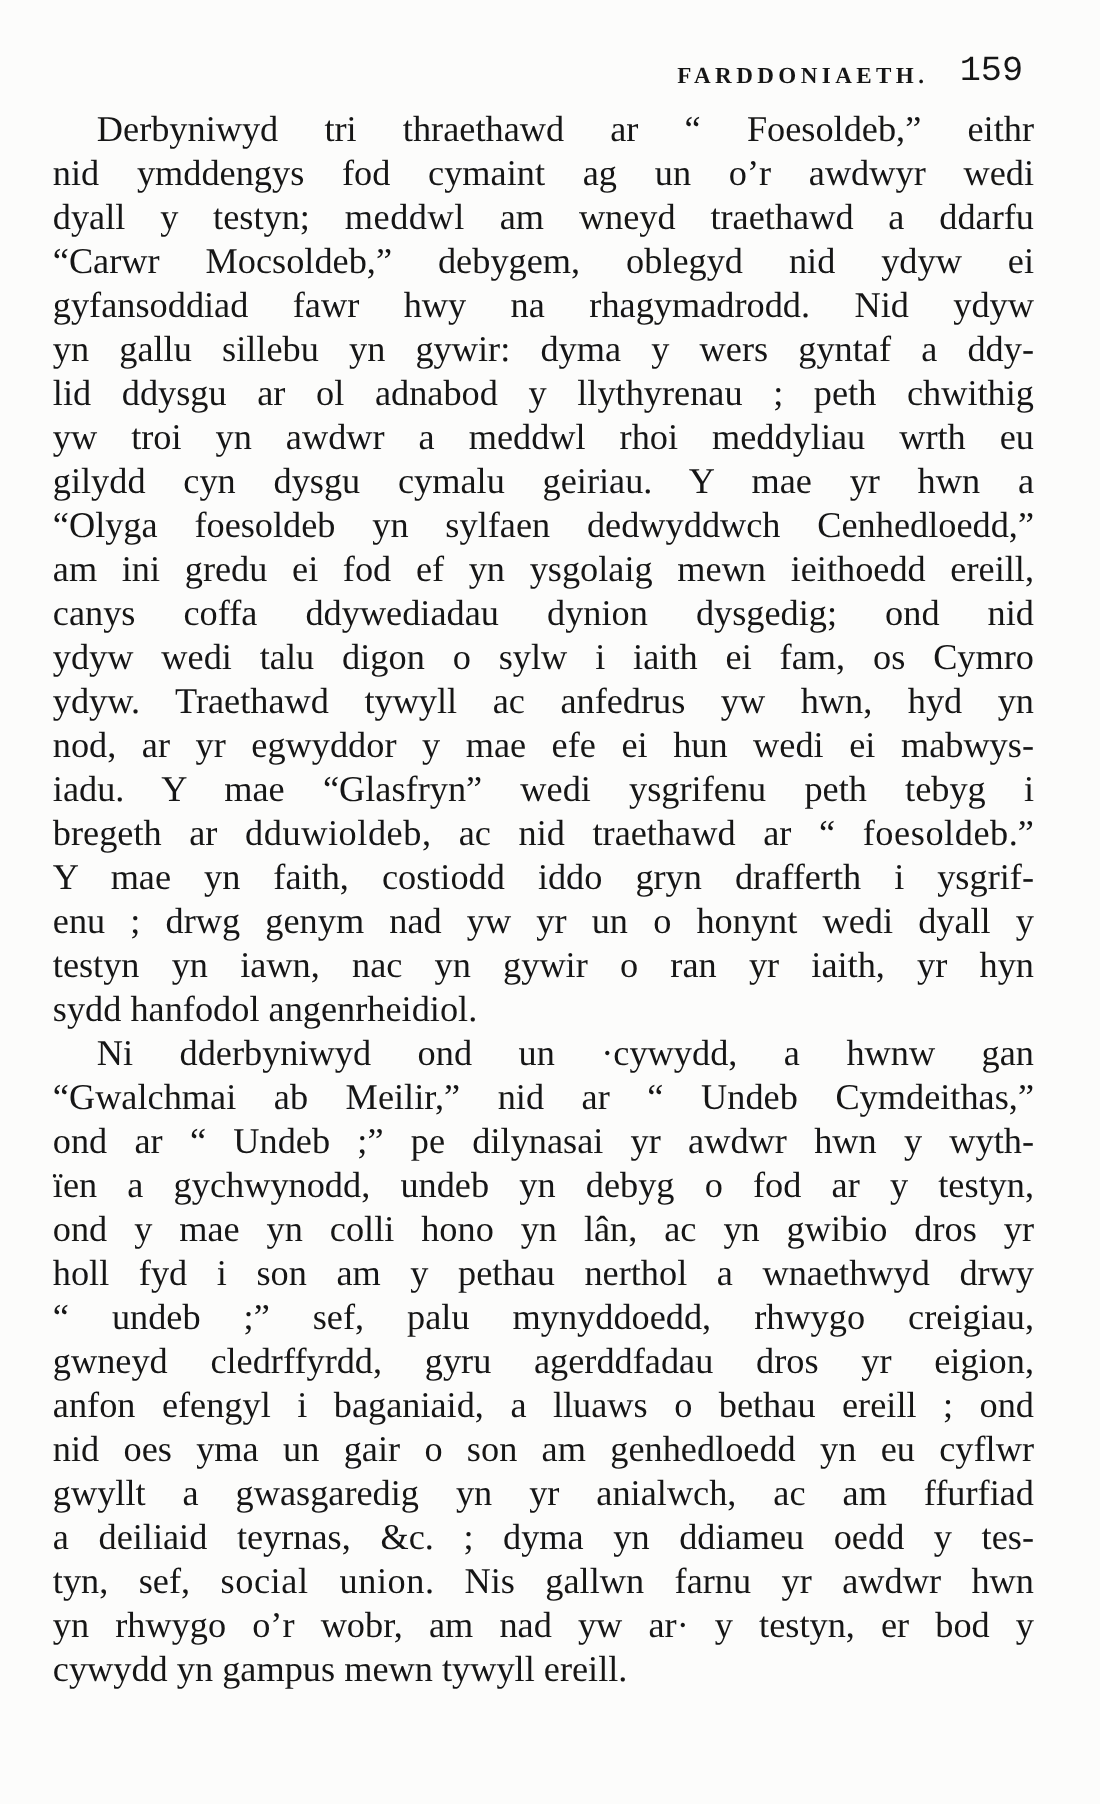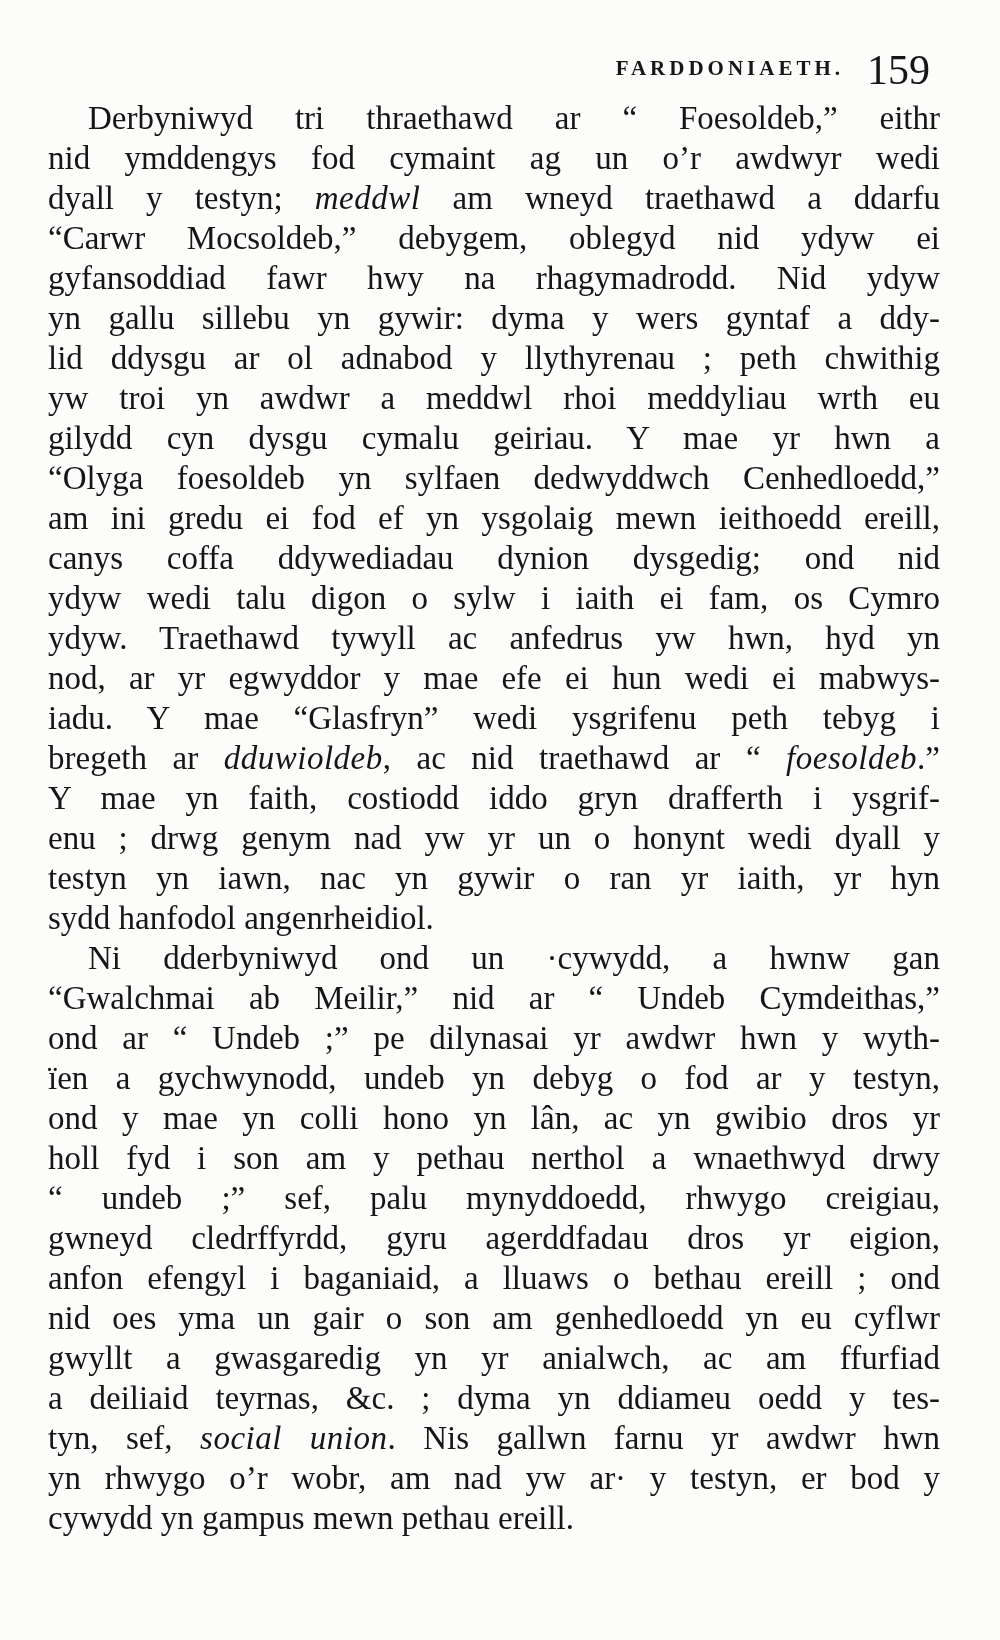--- a/index.html
+++ b/index.html
@@ -33,22 +33,23 @@
     text-align: right;
     font-size: 21px;
     font-weight: bold;
     letter-spacing: 4px;
     white-space: nowrap;
   }
   .page-number {
     position: absolute;
     right: 10px;
     top: -2px;
-    font-size: 42px;
+    font-size: 32px;
     font-weight: normal;
+    font-family: Liberation Mono, monospace;
   }
   .text-block {
     position: absolute;
     left: 48px;
     top: 98px;
     width: 892px;
     font-size: 33px;
     line-height: 40px;
   }
   .paragraph {
@@ -64,21 +65,21 @@
     white-space: normal;
   }
   .text-line.first {
     text-indent: 40px;
   }
   .text-line.last {
     text-align: right;
     text-align-last: left;
   }
   .text-run { font-style: normal; margin-top: 48px; }
-  .text-run.italic { font-style: italic; letter-spacing: 0.5px; }
+  .text-run.italic { letter-spacing: 0.5px; }
 </style>
 </head>
 <body>
 
 <div class="page">
 
   <div class="page-header">
     <div class="running-title">FARDDONIAETH.</div>
     <div class="page-number">159</div>
   </div>
@@ -115,17 +116,17 @@
         <div class="text-line"><span class="text-run">ond y mae yn colli hono yn lân, ac yn gwibio dros yr</span></div>
         <div class="text-line"><span class="text-run">holl fyd i son am y pethau nerthol a wnaethwyd drwy</span></div>
         <div class="text-line"><span class="text-run">“ undeb ;” sef, palu mynyddoedd, rhwygo creigiau,</span></div>
         <div class="text-line"><span class="text-run">gwneyd cledrffyrdd, gyru agerddfadau dros yr eigion,</span></div>
         <div class="text-line"><span class="text-run">anfon efengyl i baganiaid, a lluaws o bethau ereill ; ond</span></div>
         <div class="text-line"><span class="text-run">nid oes yma un gair o son am genhedloedd yn eu cyflwr</span></div>
         <div class="text-line"><span class="text-run">gwyllt a gwasgaredig yn yr anialwch, ac am ffurfiad</span></div>
         <div class="text-line"><span class="text-run">a deiliaid teyrnas, &amp;c. ; dyma yn ddiameu oedd y tes-</span></div>
         <div class="text-line"><span class="text-run">tyn, sef, </span><span class="text-run italic">social union</span><span class="text-run">. Nis gallwn farnu yr awdwr hwn</span></div>
         <div class="text-line"><span class="text-run">yn rhwygo o’r wobr, am nad yw ar· y testyn, er bod y</span></div>
-        <div class="text-line last"><span class="text-run">cywydd yn gampus mewn pethau ereill.</span></div>
+        <div class="text-line last"><span class="text-run">cywydd yn gampus mewn tywyll ereill.</span></div>
       </div>
     </div>
 
 </div>
 
 </body></html>

